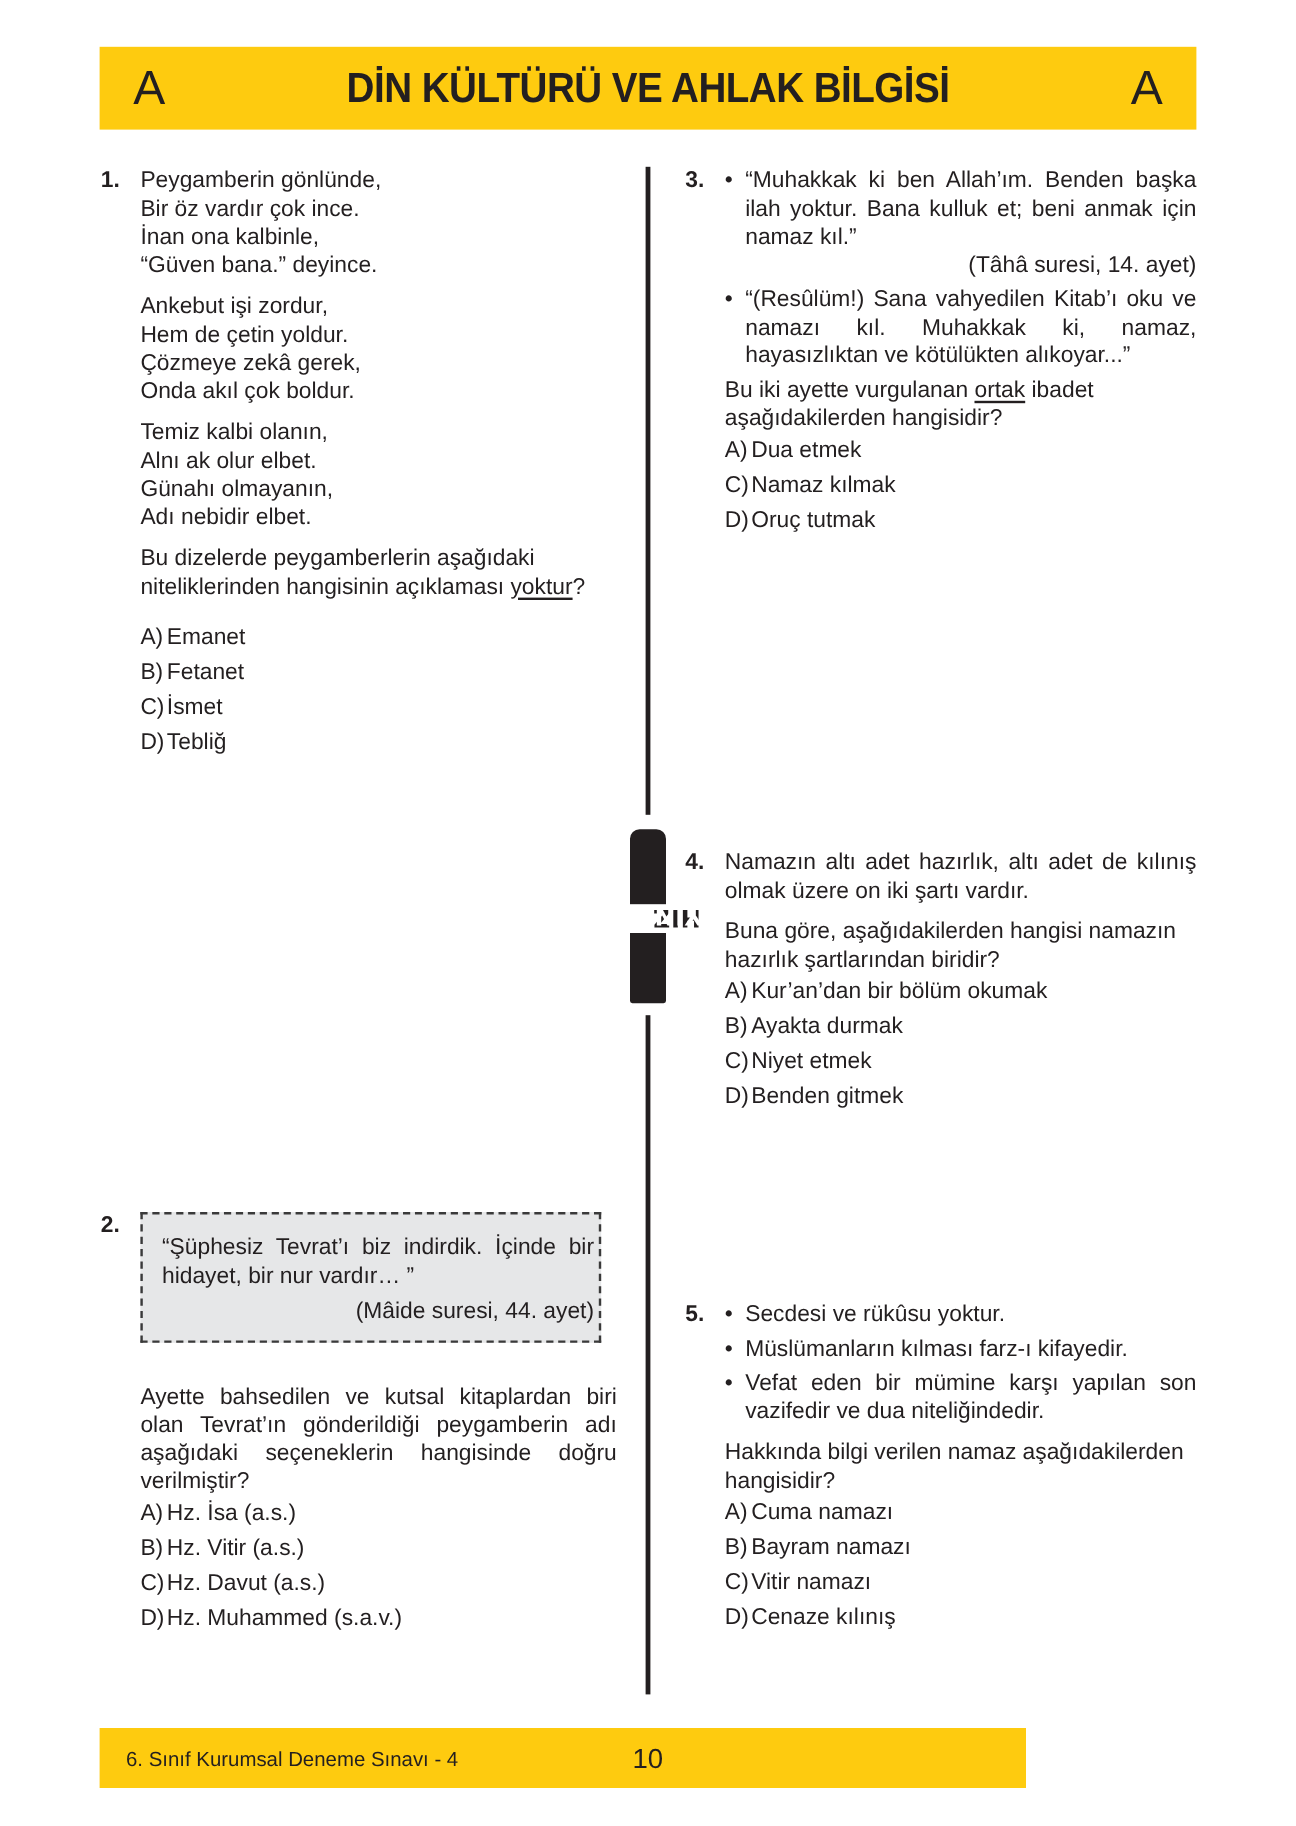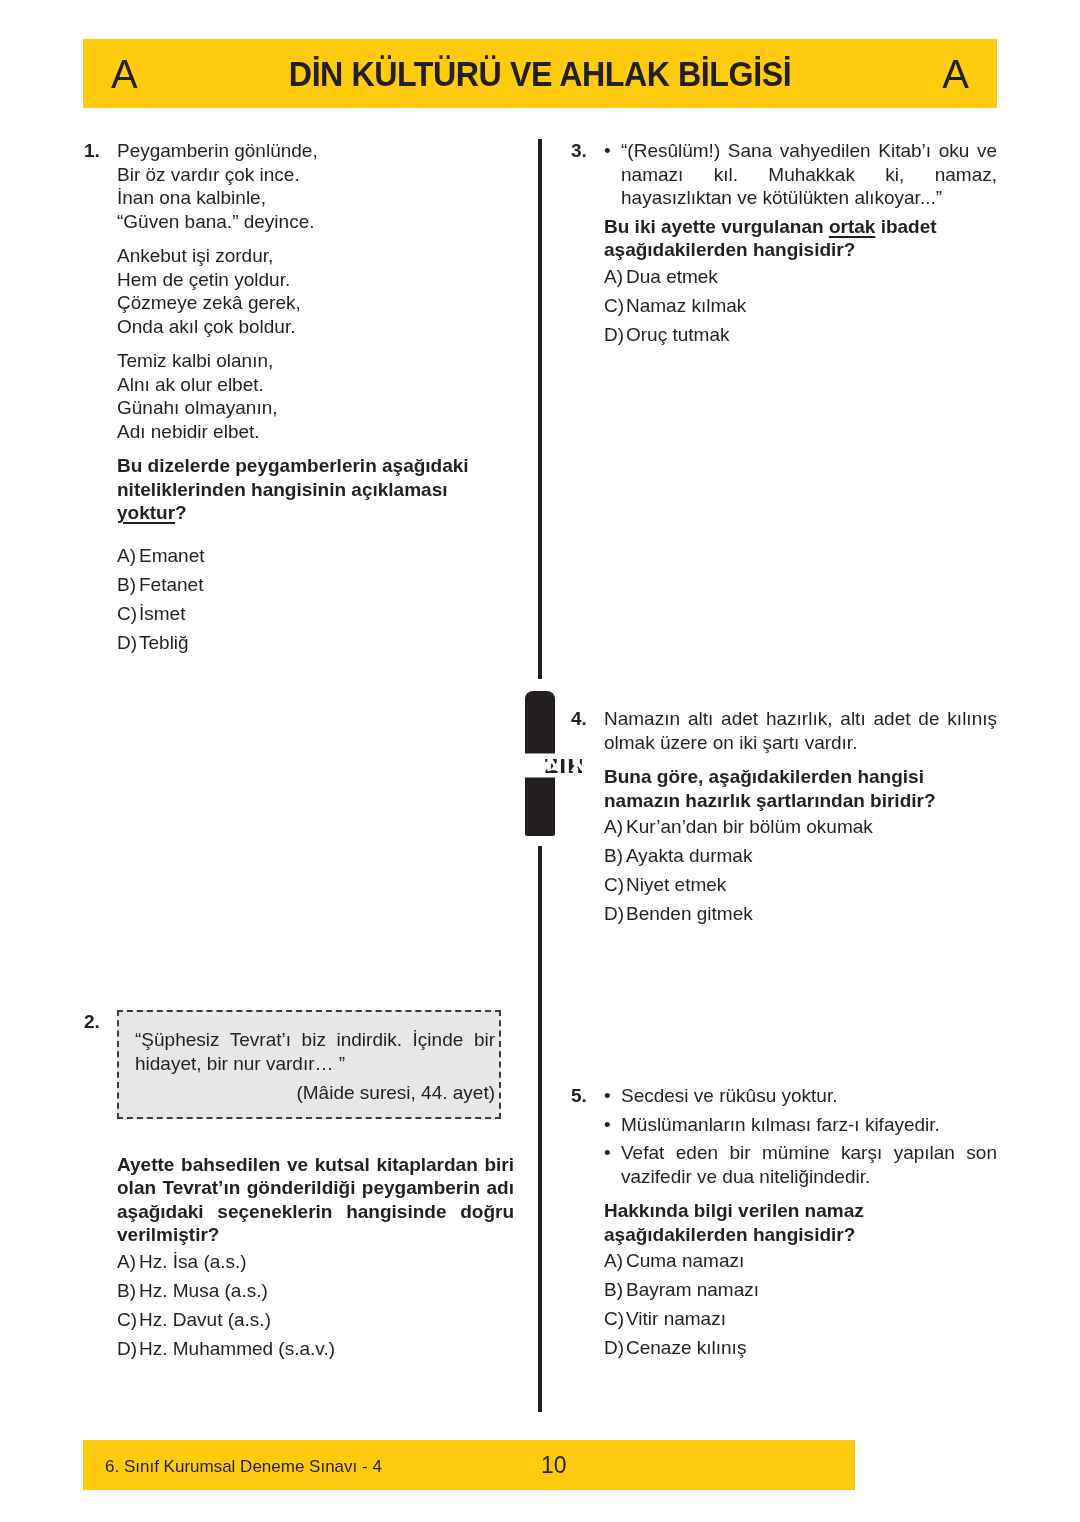--- a/index.html
+++ b/index.html
@@ -34,21 +34,21 @@
     color: #fff; font-weight: bold; font-size: 20px; letter-spacing: 0.5px;
     font-family: "DejaVu Sans", sans-serif; transform-origin: center;
   }
   .logo span .hiz { color: #231f20; background: #fff; padding: 0 3px; margin-right: 3px; }
 
   .q { position: absolute; font-size: 19px; line-height: 23.5px; }
   .q .num { position: absolute; left: 0; top: 0; font-weight: bold; }
   .q .body { margin-left: 33px; }
   .q p { margin: 0; }
   .stanza { margin-bottom: 11px; }
-  .stem { font-weight: bold; margin: 0 0 16px 0; }
+  .stem { font-weight: normal; margin: 0 0 16px 0; }
   .stem.justify { text-align: justify; }
   .u { text-decoration: underline; text-decoration-thickness: 2px; text-underline-offset: 3px; }
   .opts { margin: 0; padding: 0; list-style: none; }
   .opts li { line-height: 29px; height: 29px; }
   .opts .lbl { display: inline-block; width: 22px; }
 
   .bullet { position: relative; padding-left: 17px; margin-bottom: 5px; }
   .bullet::before { content: "•"; position: absolute; left: 0; top: 0; }
   .bullet .txt { text-align: justify; }
   .src { text-align: right; margin: 2px 0 6px 0; }
@@ -58,21 +58,21 @@
     padding: 16px 4px 12px 16px; margin: 0 0 0 0; width: 360px;
   }
   .quotebox .qt { text-align: justify; }
   .quotebox .src { margin: 6px 0 0 0; }
 
   .footer {
     position: absolute; left: 83px; top: 1440px; width: 772px; height: 50px;
     background: #fecb0f;
   }
   .footer .exam { position: absolute; left: 22px; top: 17px; font-size: 17px; }
-  .footer .page { position: absolute; left: 458px; top: 12px; font-size: 23px; font-weight: normal; }
+  .footer .page { position: absolute; left: 444px; top: 12px; font-size: 23px; font-weight: normal; }
 </style>
 </head>
 <body>
 
 <div class="header">
   <div class="booklet left">A</div>
   <div class="title">DİN KÜLTÜRÜ VE AHLAK BİLGİSİ</div>
   <div class="booklet right">A</div>
 </div>
 
@@ -119,30 +119,34 @@
 <div class="q" style="left:84px; top:1010px; width:430px;">
   <div class="num">2.</div>
   <div class="body">
     <div class="quotebox">
       <p class="qt">“Şüphesiz Tevrat’ı biz indirdik. İçinde bir hidayet, bir nur vardır… ”</p>
       <p class="src">(Mâide suresi, 44. ayet)</p>
     </div>
     <p class="stem justify" style="margin-top:34px;">Ayette bahsedilen ve kutsal kitaplardan biri olan Tevrat’ın gönderildiği peygamberin adı aşağıdaki seçeneklerin hangisinde doğru verilmiştir?</p>
     <ul class="opts">
       <li><span class="lbl">A)</span><span>Hz. İsa (a.s.)</span></li>
-      <li><span class="lbl">B)</span><span>Hz. Musa (a.s.)</span></li>
+      <li><span class="lbl">B)</span><span>Hz. Vitir (a.s.)</span></li>
       <li><span class="lbl">C)</span><span>Hz. Davut (a.s.)</span></li>
       <li><span class="lbl">D)</span><span>Hz. Muhammed (s.a.v.)</span></li>
     </ul>
   </div>
 </div>
 
 <div class="q" style="left:571px; top:139px; width:426px;">
   <div class="num">3.</div>
   <div class="body">
+    <div class="bullet">
+      <p class="txt">“Muhakkak ki ben Allah’ım. Benden başka ilah yoktur. Bana kulluk et; beni anmak için namaz kıl.”</p>
+      <p class="src">(Tâhâ suresi, 14. ayet)</p>
+    </div>
     <div class="bullet">
       <p class="txt">“(Resûlüm!) Sana vahyedilen Kitab’ı oku ve namazı kıl. Muhakkak ki, namaz, hayasızlıktan ve kötülükten alıkoyar...”</p>
     </div>
     <p class="stem"><span>Bu iki ayette vurgulanan </span><span class="u">ortak</span><span> ibadet aşağıdakilerden hangisidir?</span></p>
     <ul class="opts">
       <li><span class="lbl">A)</span><span>Dua etmek</span></li>
       <li><span class="lbl">C)</span><span>Namaz kılmak</span></li>
       <li><span class="lbl">D)</span><span>Oruç tutmak</span></li>
     </ul>
   </div>

